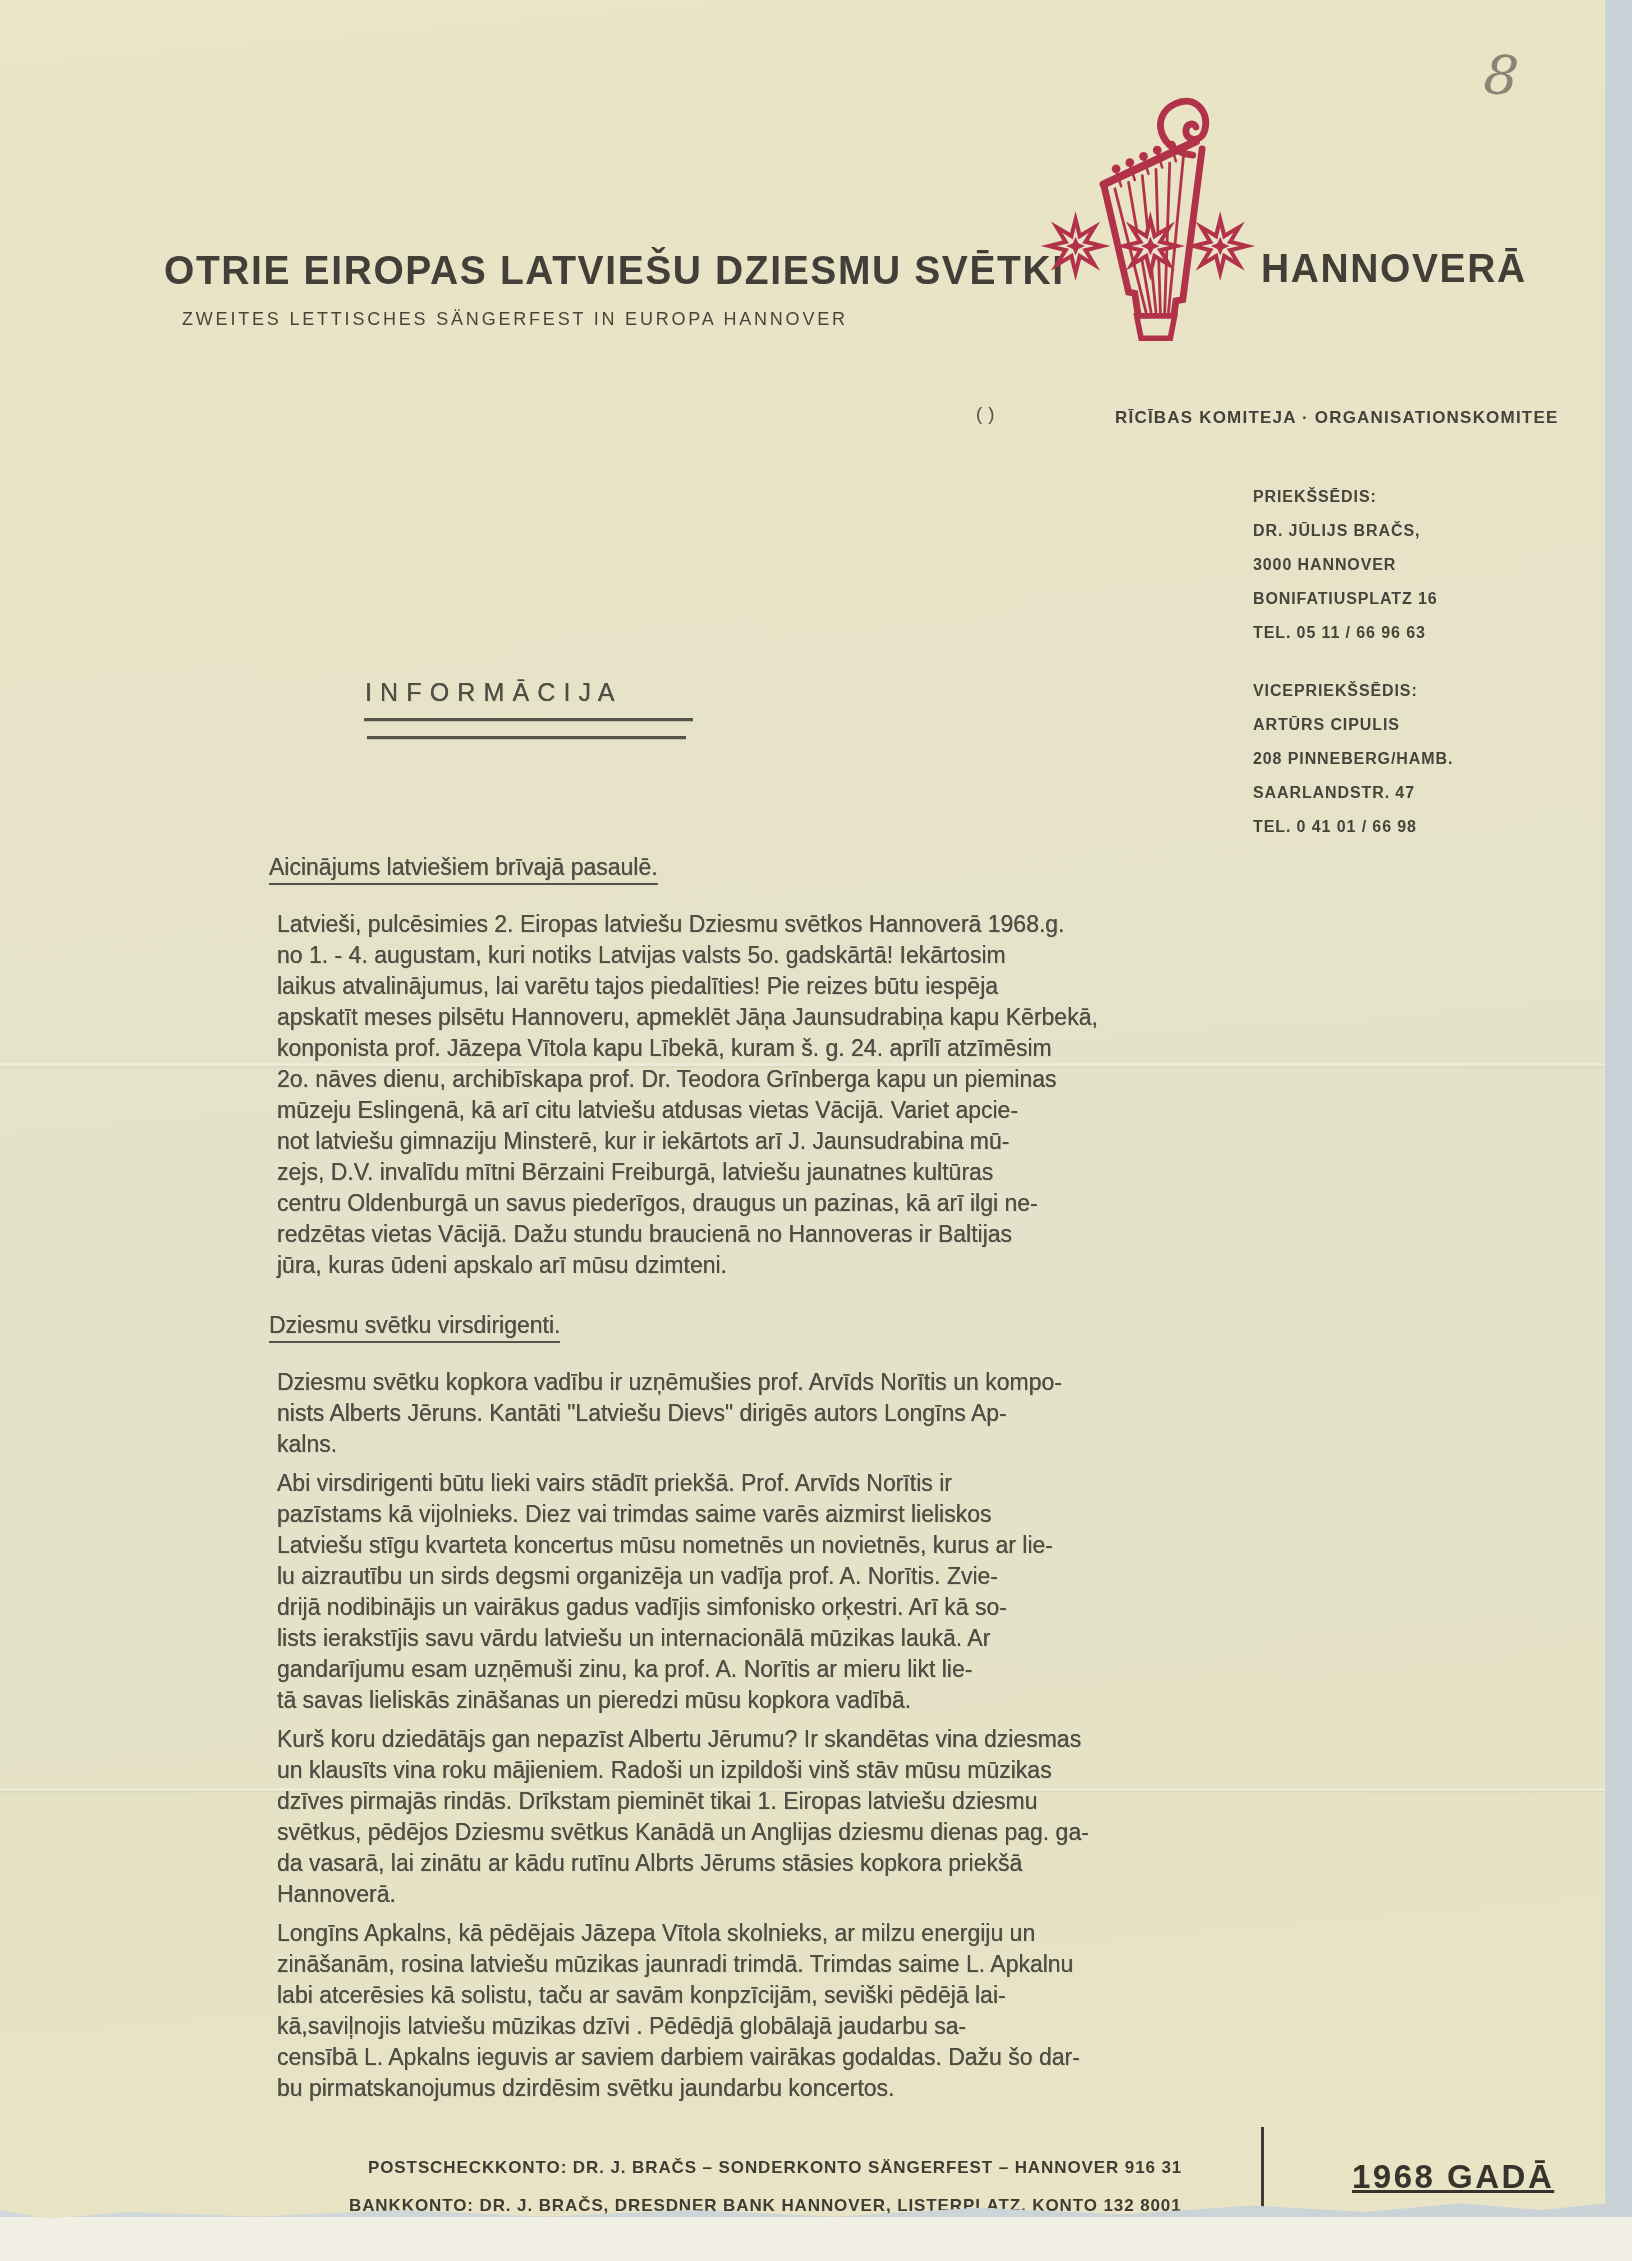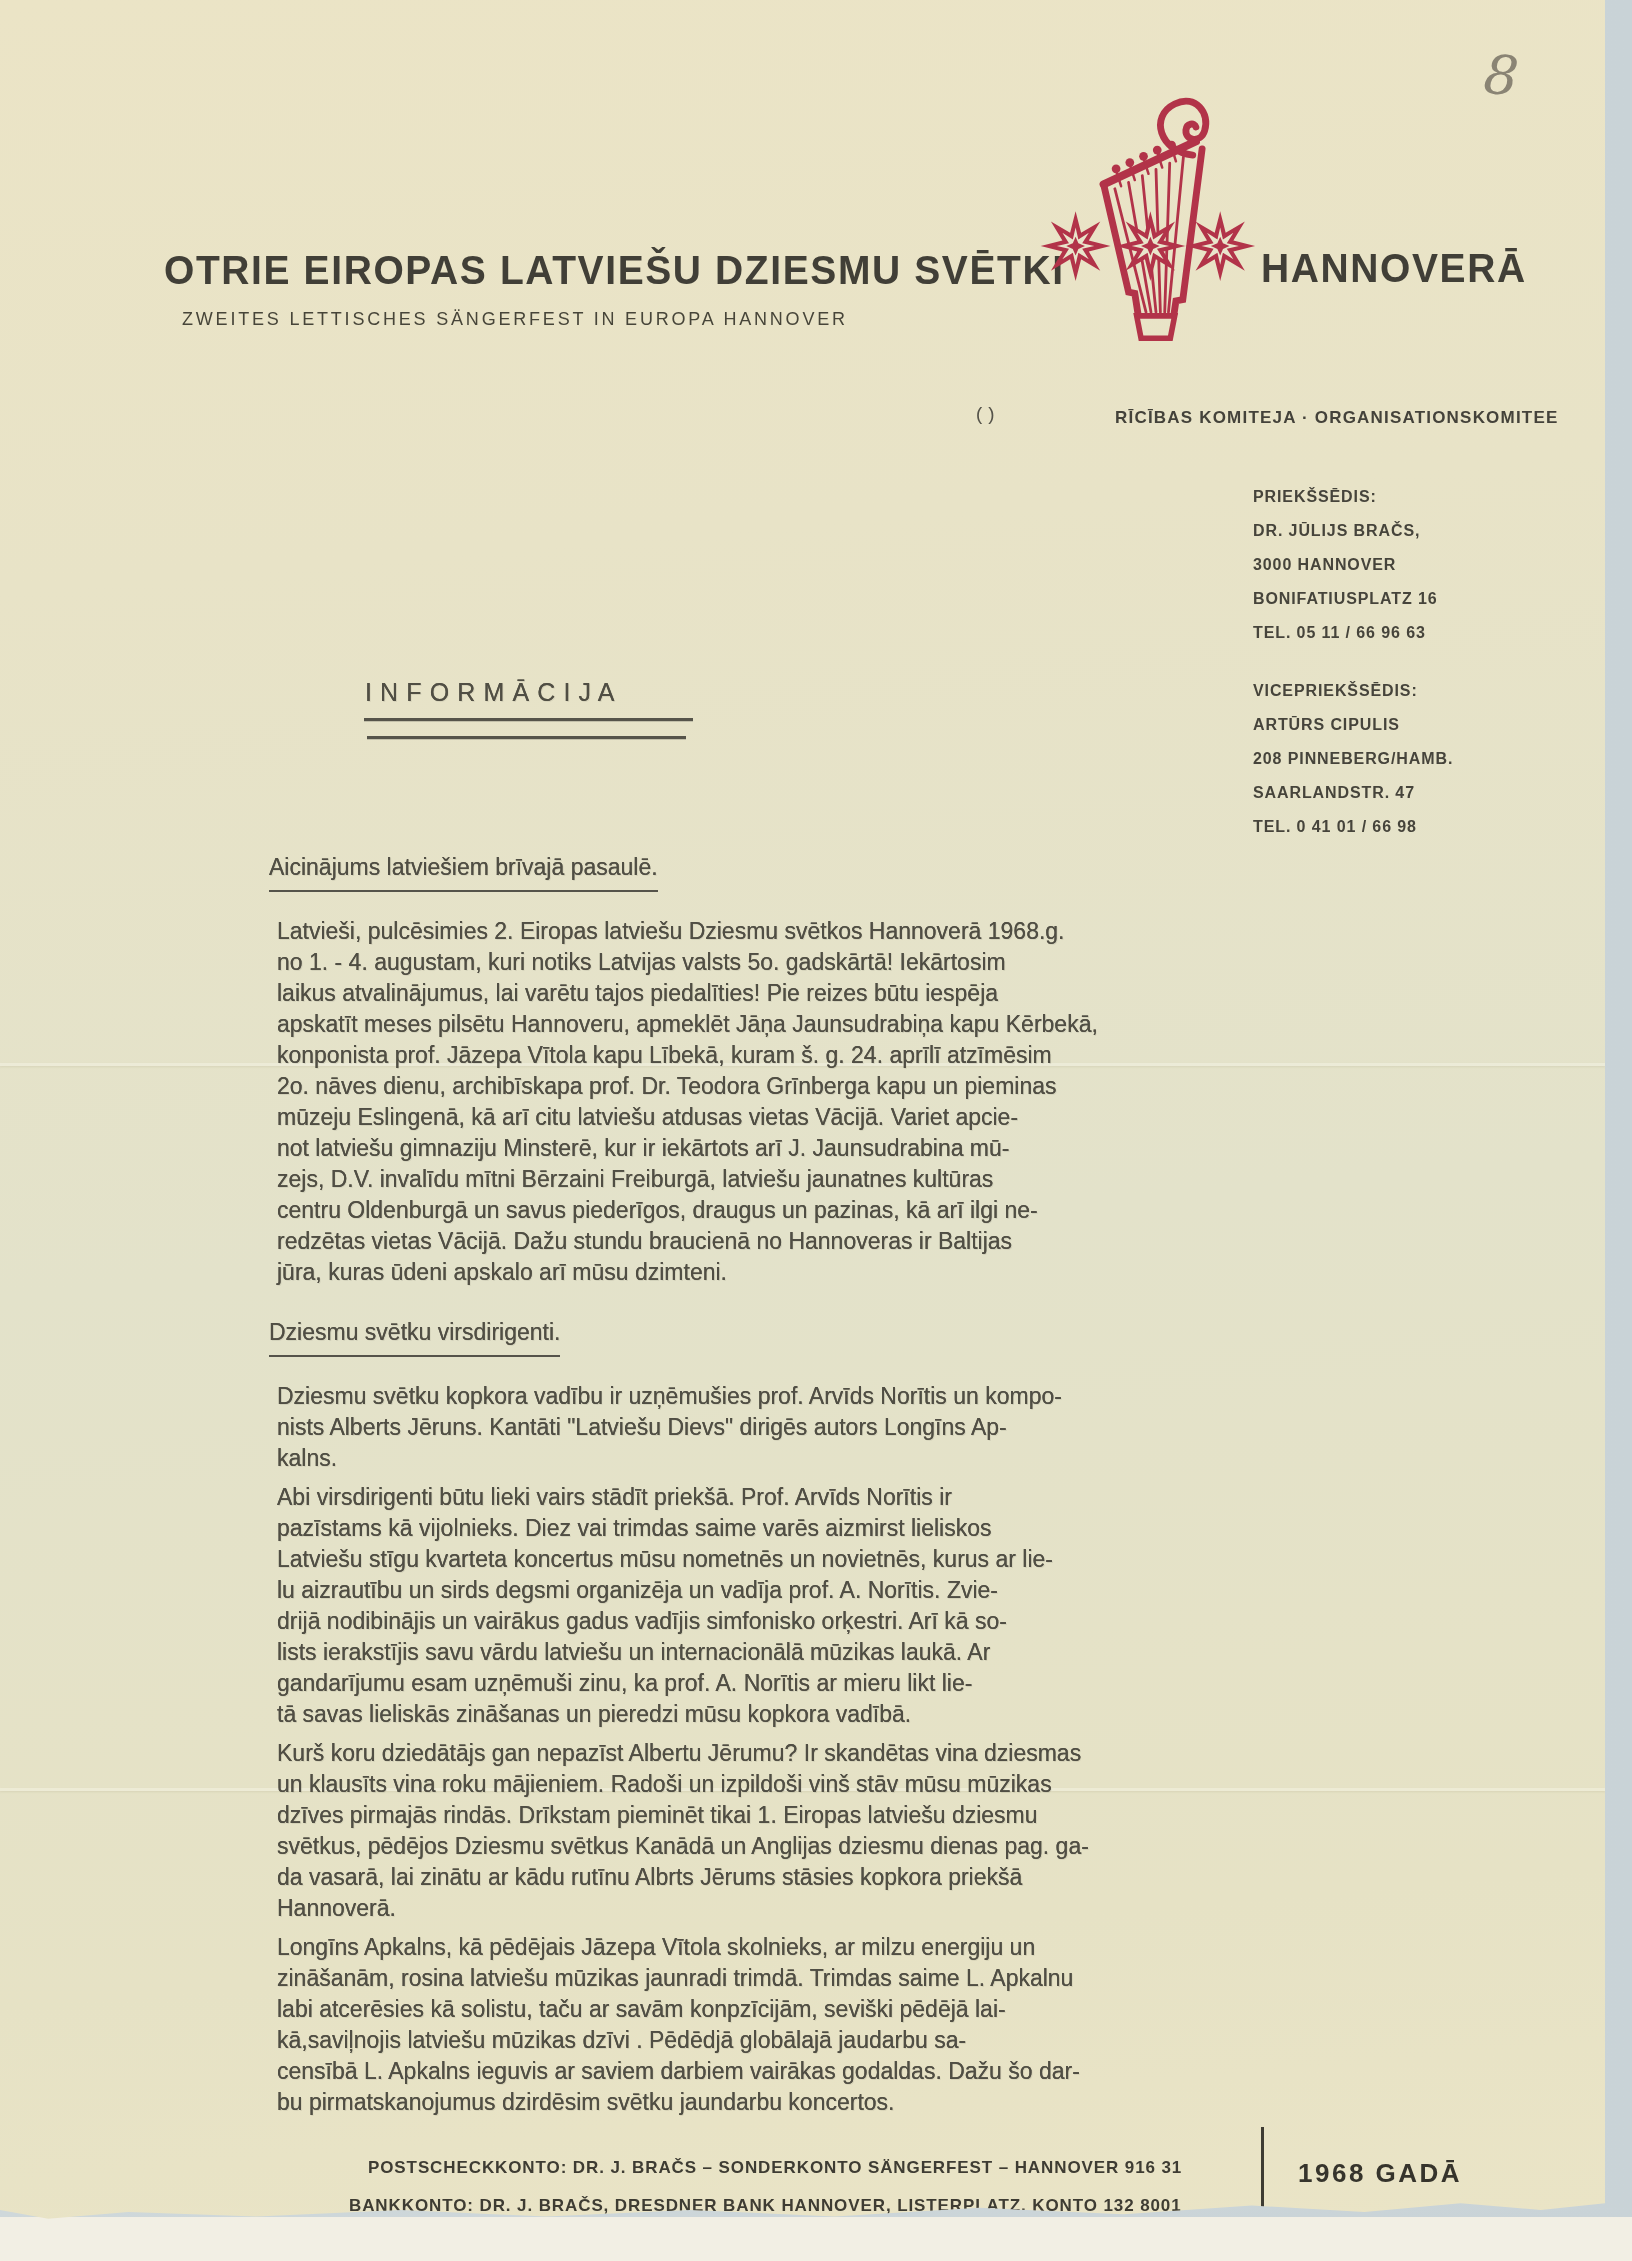--- a/index.html
+++ b/index.html
@@ -48,30 +48,30 @@
   .tw{font-family:Liberation Sans, sans-serif;color:#504e44;
       text-shadow:0 0 0.6px rgba(70,68,58,.85),0.9px 0.9px 0 rgba(70,68,58,.10);}
   .main-heading{
     position:absolute;left:365px;top:678px;
     font-size:25px;letter-spacing:0.6px;white-space:pre;
   }
   .bar{position:absolute;height:3.1px;background:#56544a;box-shadow:0 0.6px 0 rgba(86,84,74,.4);}
   .bar1{left:364px;top:718px;width:329px;}
   .bar2{left:367px;top:736px;width:319px;}
   .body-col{position:absolute;left:269px;top:852px;width:1185px;font-size:23px;line-height:31px;}
-  .sec-heading{display:inline-block;border-bottom:2.5px solid #55534a;padding-bottom:7px;margin-bottom:16px;}
+  .sec-heading{display:inline-block;border-bottom:2.5px solid #55534a;padding-bottom:0;margin-bottom:16px;}
   .body-col p{margin:8px;white-space:pre-line;}
   .p-gap{margin-bottom:29px !important;}
   .h2wrap{margin-top:0;}
   
   .f-line{position:absolute;font-weight:bold;color:#3e3c33;font-size:17px;letter-spacing:0.9px;white-space:nowrap;}
   .f1{left:368px;top:2158px;}
   .f2{left:349px;top:2196px;}
   .f-divider{position:absolute;left:1261px;top:2127px;width:2.5px;height:99px;background:#3e3c33;}
-  .f-year{position:absolute;left:1298px;top:2158px;font-weight:bold;color:#36342c;font-size:26px;letter-spacing:2.5px;white-space:nowrap;}
+  .f-year{position:absolute;left:1352px;top:2158px;font-weight:bold;color:#36342c;font-size:33px;letter-spacing:2.5px;white-space:nowrap;text-decoration:underline;}
 </style>
 </head>
 <body>
 
 <div class="scan-bottom"></div>
 
 <div class="paper">
   <div class="crease" style="top:1063px;"></div>
   <div class="crease" style="top:1788px;"></div>
 

